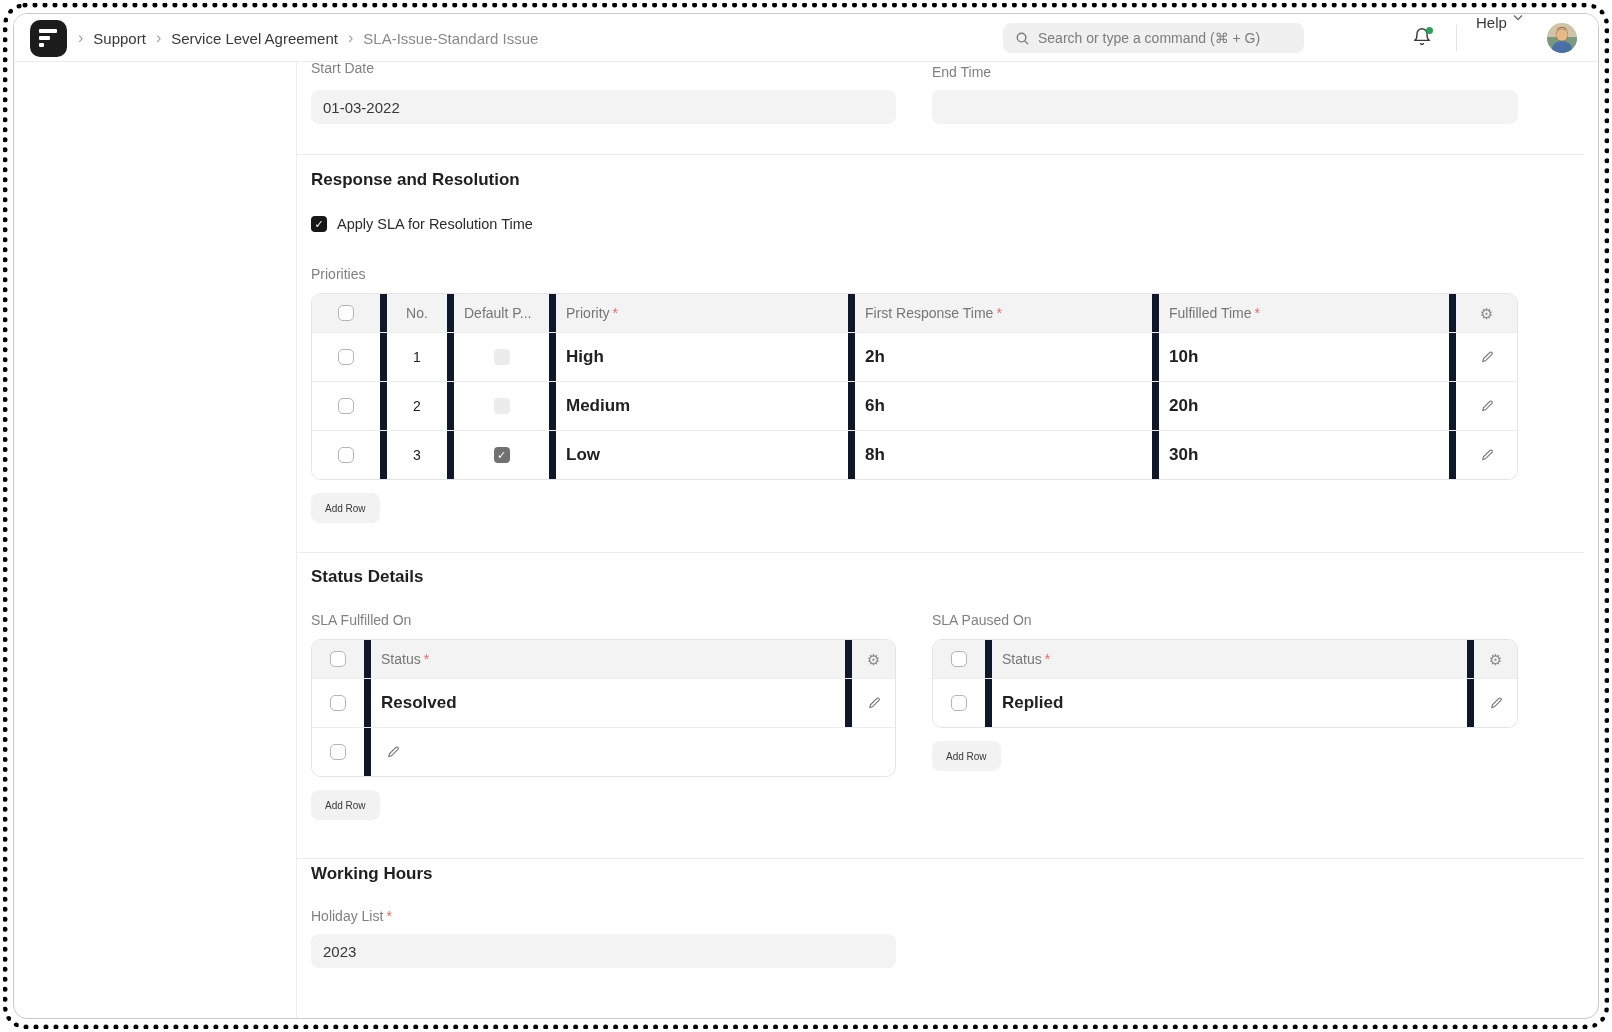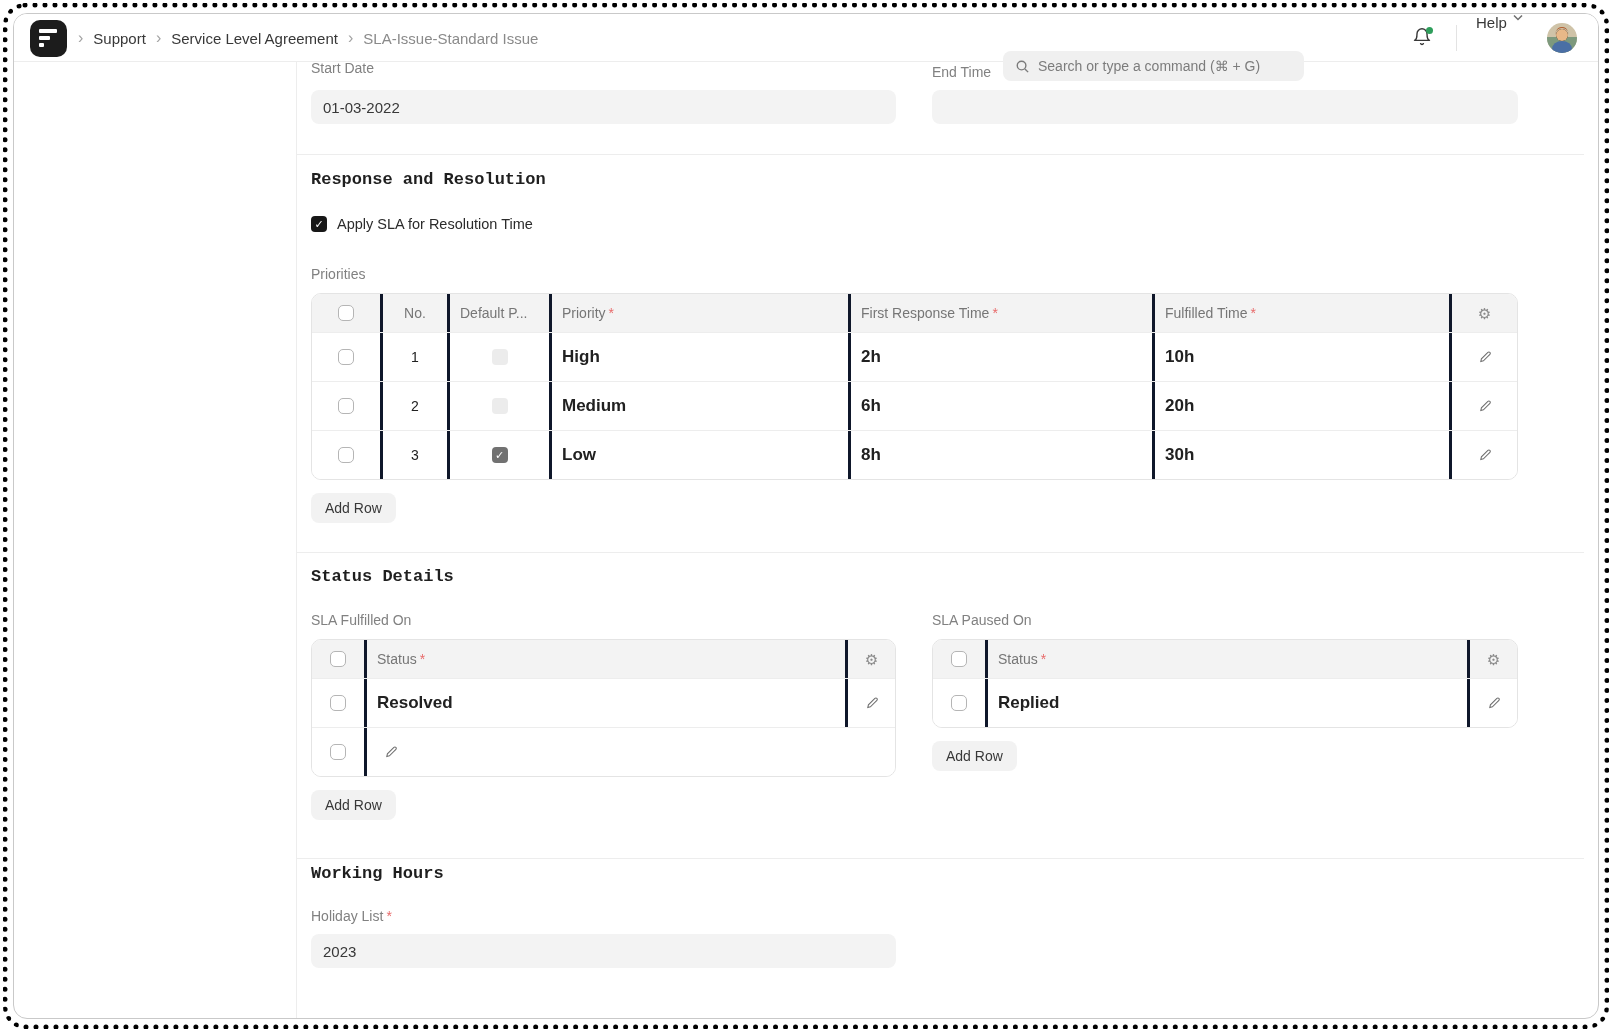--- a/index.html
+++ b/index.html
@@ -18,65 +18,65 @@
   .logo .bar { position:absolute; left:9px; background:#fff; height:4px; border-radius:1px; }
   .logo .b1 { top:9px;  width:18px; }
   .logo .b2 { top:16px; width:11px; }
   .logo .b3 { top:23px; width:5px; }
   .crumbs { position:absolute; left:64px; top:0; height:48px; display:flex; align-items:center; gap:10px; font-size:15px; }
   .crumb-sep { color:#a3a3a3; font-size:16px; }
   .crumb { color:#383838; }
   .crumb.current { color:#8a8a8a; }
 
   .searchbox { position:absolute; left:989px; top:9px; width:301px; height:30px; background:#f0f0f0;
-               border:none; border-radius:8px; display:flex; align-items:center; gap:8px; padding:0 12px;margin-top:28px; }
+               border:none; border-radius:8px; display:flex; align-items:center; gap:8px; padding:0 12px; }
   .searchbox input { border:none; outline:none; background:transparent; font-family:inherit;
                      font-size:14px; color:#6f6f6f; width:100%; }
   .searchbox input::placeholder { color:#7c7c7c; opacity:1; }
 
   .bell-wrap { position:absolute; left:1398px; top:13px; width:22px; height:22px; }
   .bell-dot { position:absolute; right:1px; top:0; width:7px; height:7px; background:#2e9e5b; border-radius:50%; }
   .nav-sep { position:absolute; left:1442px; top:11px; width:1px; height:26px; background:#e3e3e3; }
   .help { position:absolute; left:1462px; top:0; height:48px; display:flex; align-items:flex-start; gap:6px;
           font-size:15px; color:#383838; cursor:default; }
   .avatar { position:absolute; left:1533px; top:9px; width:30px; height:30px; border-radius:50%; overflow:hidden; }
 
   
   .vline { position:absolute; left:282px; top:48px; bottom:0; width:1px; background:#ededed; }
   .hr { position:absolute; left:282px; width:1288px; height:1px; background:#ededed; }
 
   .lbl { position:absolute; font-size:14px; color:#818181; }
-  .h2  { position:absolute; font-size:17px; font-weight:700; color:#1f1f1f;font-family:Liberation Mono, monospace; }
+  .h2  { position:absolute; font-size:17px; font-weight:700; color:#1f1f1f; }
   .req { color:#e86a6a; margin-left:3px; }
 
   .input { position:absolute; height:34px; background:#f3f3f3; border-radius:8px; display:flex;
            align-items:center; padding:0 12px; font-size:15px; color:#383838; }
 
   .btn { position:absolute; height:30px; background:#f2f2f2; border:none; border-radius:8px;
-         font-family:inherit; font-size:14px; color:#383838; padding:0 14px; cursor:pointer; }
+         font-family:inherit; font-size:10px; color:#383838; padding:0 14px; cursor:pointer; }
 
   
   .cb      { width:16px; height:16px; border:1px solid #b5b5b5; border-radius:5px; background:#fff; }
   .cb-dis  { width:16px; height:16px; border-radius:4px; background:#ececec; }
   .cb-dark, .cb-gray { width:16px; height:16px; border-radius:4px; color:#fff; font-size:11px; line-height:1;
                        display:flex; align-items:center; justify-content:center; }
   .cb-dark { background:#171717; }
   .cb-gray { background:#717171; }
 
   .applysla { position:absolute; left:297px; top:202px; display:flex; align-items:center; gap:10px;
               font-size:14.5px; font-weight:500; color:#2b2b2b; }
 
   
   .tbl { position:absolute; border:1px solid #e4e4e4; border-radius:10px; overflow:hidden; background:#fff; }
   .trow { display:flex; align-items:stretch; }
   .trow + .trow { border-top:1px solid #ededed; }
   .thead { background:#f3f3f3; height:38px; }
   .tbody-row { height:49px; background:#fff; }
   .cell { display:flex; align-items:center; padding:0 10px; font-size:14px; color:#212121; }
-  .cell + .cell { border-left:3px solid #0f172a; }
+  .cell + .cell { border-left:7px solid #0f172a; }
   .cell.center { justify-content:center; padding:0; }
   .th-txt { color:#767676; font-weight:400; }
   .val { font-weight:700; color:#212121; font-size:17px; }
 
   .p-cb{width:68px} .p-no{width:67px} .p-def{width:102px} .p-pri{width:299px}
   .p-frt{width:304px} .p-rt{width:297px} .p-edit{width:70px; flex:1}
 
   .s-cb{width:52px} .s-status{flex:1} .s-edit{width:50px}
 
   .gear { color:#8a8a8a; font-size:15px; line-height:1; }

